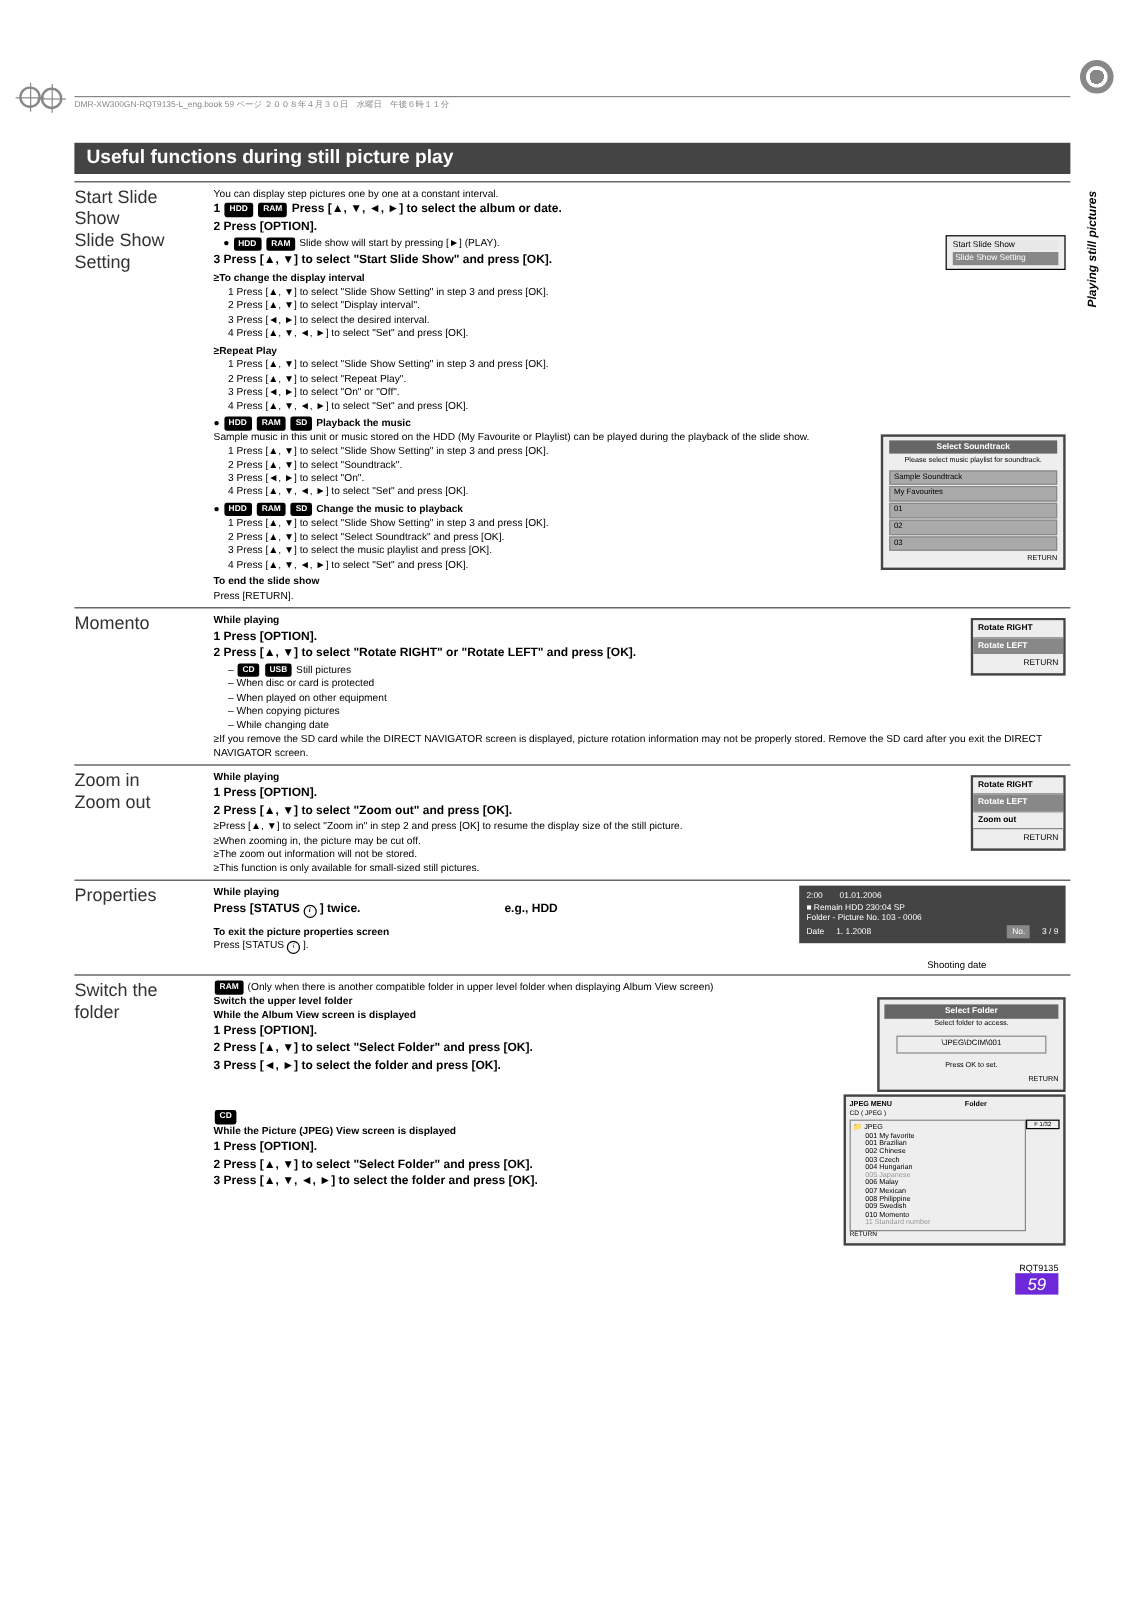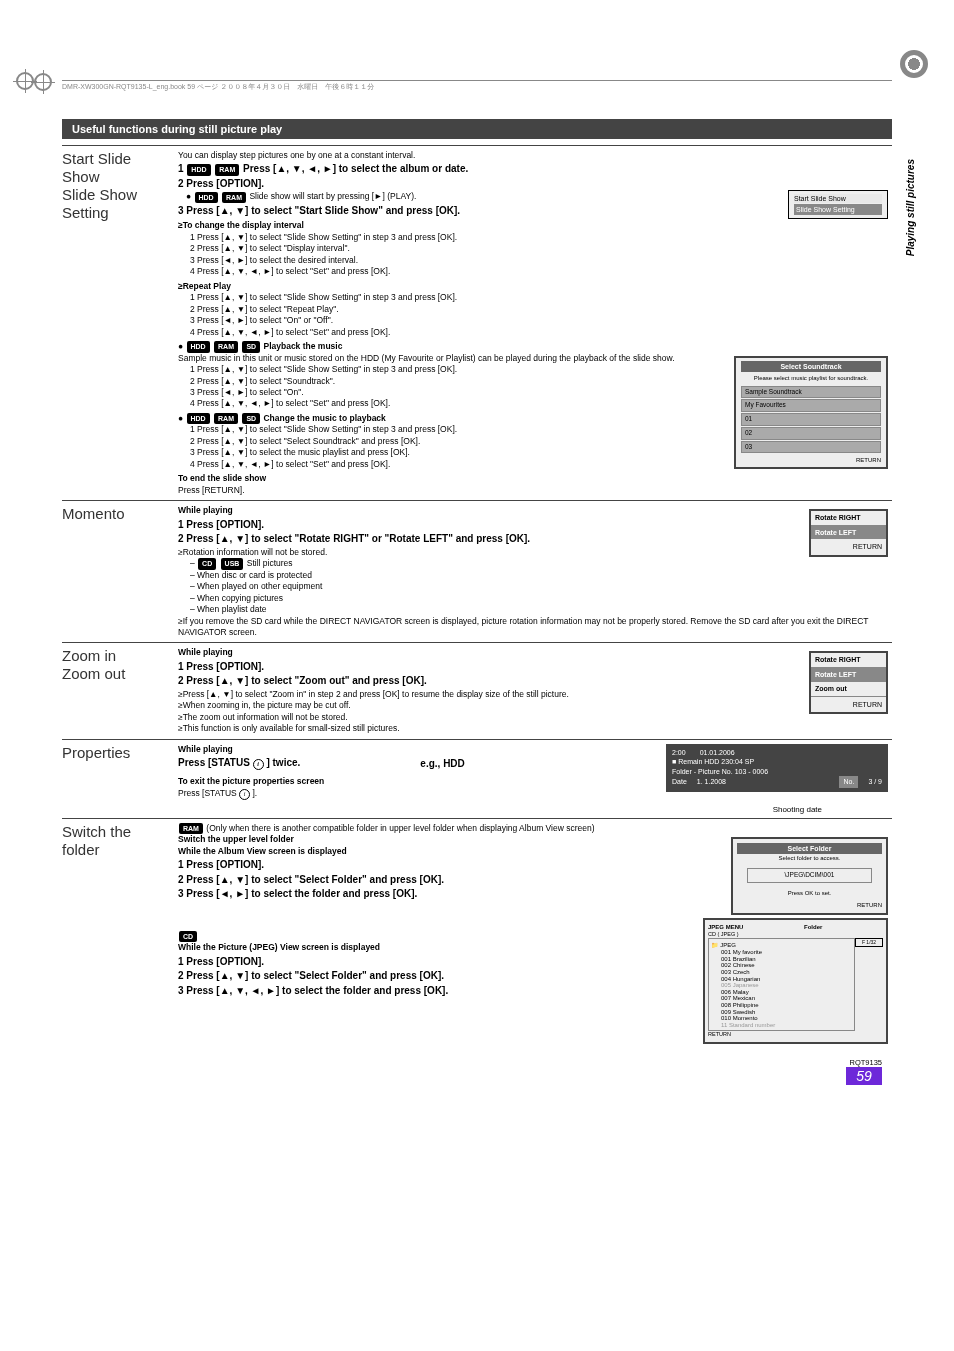--- a/index.html
+++ b/index.html
@@ -32,21 +32,21 @@
     width: 18px; height: 18px;
     border: 5px solid #888;
     border-radius: 50%;
     background: radial-gradient(circle, #888 6px, transparent 4px);
   }
   .section-title-bar {
     background: #444;
     color: #fff;
     padding: 4px 10px;
     font-weight: bold;
-    font-size: 11px;
+    font-size: 16px;
     margin: 4px 0 6px;
   }
   .content-row {
     display: flex;
     border-top: 1px solid #444;
     padding-top: 4px;
     margin-top: 4px;
   }
   .content-row:first-of-type {
     border-top: none;
@@ -342,26 +342,25 @@
         </div>
       </div>
     </div>
 
     <div class="content-row">
       <div class="left-col">Momento</div>
       <div class="right-col">
         <b>While playing</b>
         <div class="step-bold">1 <span>Press [OPTION].</span></div>
         <div class="step-bold">2 <span>Press [▲, ▼] to select "Rotate RIGHT" or "Rotate LEFT" and press [OK].</span></div>
-        <div>≥Rotation information will not be stored.</div>
         <div class="numlist">– <span class="media-tag">CD</span> <span class="media-tag">USB</span> <span>Still pictures</span></div>
         <div class="numlist">– When disc or card is protected</div>
         <div class="numlist">– When played on other equipment</div>
         <div class="numlist">– When copying pictures</div>
-        <div class="numlist">– When playlist date</div>
+        <div class="numlist">– While changing date</div>
         <div>≥If you remove the SD card while the DIRECT NAVIGATOR screen is displayed, picture rotation information may not be properly stored. Remove the SD card after you exit the DIRECT NAVIGATOR screen.</div>
 
         <div class="popup-box popup-rotate">
           <div class="r1">Rotate RIGHT</div>
           <div class="r2">Rotate LEFT</div>
           <div class="r3"><span>RETURN</span></div>
         </div>
       </div>
     </div>
 

